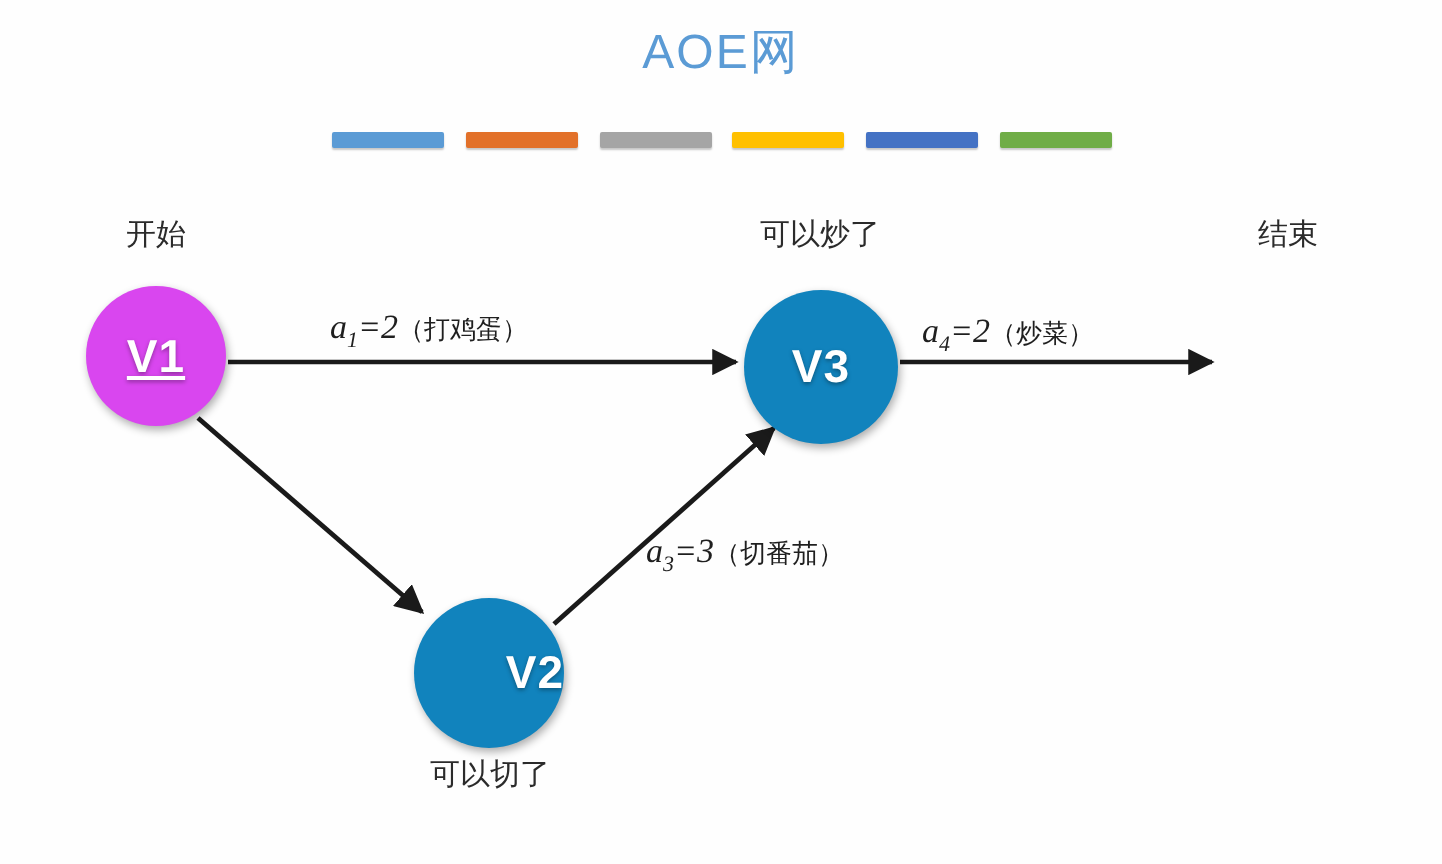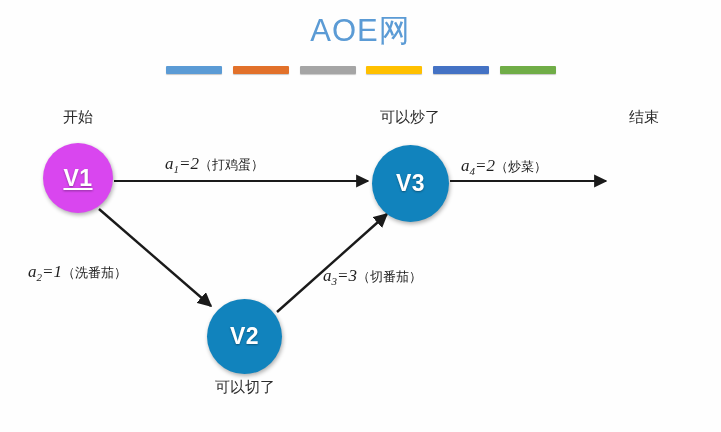--- a/index.html
+++ b/index.html
@@ -20,21 +20,21 @@
     background: #fefefe;
   }
 
   
   .title {
     position: absolute;
     left: 0;
     top: 10px;
     width: 721px;
     text-align: center;
-    font-size: 31px;
+    font-size: 24px;
     letter-spacing: 1px;
     color: #5b9bd5;
     font-weight: 400;
     user-select: none;
   }
 
   
   .barstrip {
     position: absolute;
     left: 166px;
@@ -145,39 +145,36 @@
     <line x1="277" y1="312" x2="387" y2="214" stroke="#1a1a1a" stroke-width="2.4" marker-end="url(#arrowhead)"></line>
 
     <line x1="450" y1="181" x2="606" y2="181" stroke="#1a1a1a" stroke-width="2.2" marker-end="url(#arrowhead)"></line>
   </svg>
 
   <div class="caption" style="left:28px; top:108px; width:100px;">开始</div>
   <div class="node" style="left:43px; top:143px; width:70px; height:70px; background:#d946ef;text-decoration:underline;">
     <span>V1</span>
   </div>
 
-  <div class="node" style="left:207px; top:299px; width:75px; height:75px; background:#1183bd;">
+  <div class="node" style="left:207px; top:299px; width:75px; height:75px; background:#1183bd;justify-content:flex-end;">
     <span>V2</span>
   </div>
   <div class="caption" style="left:350px; top:108px; width:120px;">可以炒了</div>
 
   <div class="caption" style="left:185px; top:378px; width:120px;">可以切了</div>
   <div class="node" style="left:372px; top:145px; width:77px; height:77px; background:#1183bd;">
     <span>V3</span>
   </div>
 
   <div class="caption" style="left:594px; top:108px; width:100px;">结束</div>
 
   <div class="edgelabel" style="left:165px; top:154px;">
     <span class="aw"><span>a</span><sub>1</sub></span><span class="eqv">=2</span><span class="paren">（打鸡蛋）</span>
   </div>
 
-  <div class="edgelabel" style="left:28px; top:262px;">
-    <span class="aw"><span>a</span><sub>2</sub></span><span class="eqv">=1</span><span class="paren">（洗番茄）</span>
-  </div>
 
   <div class="edgelabel" style="left:323px; top:266px;">
     <span class="aw"><span>a</span><sub>3</sub></span><span class="eqv">=3</span><span class="paren">（切番茄）</span>
   </div>
 
   <div class="edgelabel" style="left:461px; top:156px;">
     <span class="aw"><span>a</span><sub>4</sub></span><span class="eqv">=2</span><span class="paren">（炒菜）</span>
   </div>
 
 </div>

